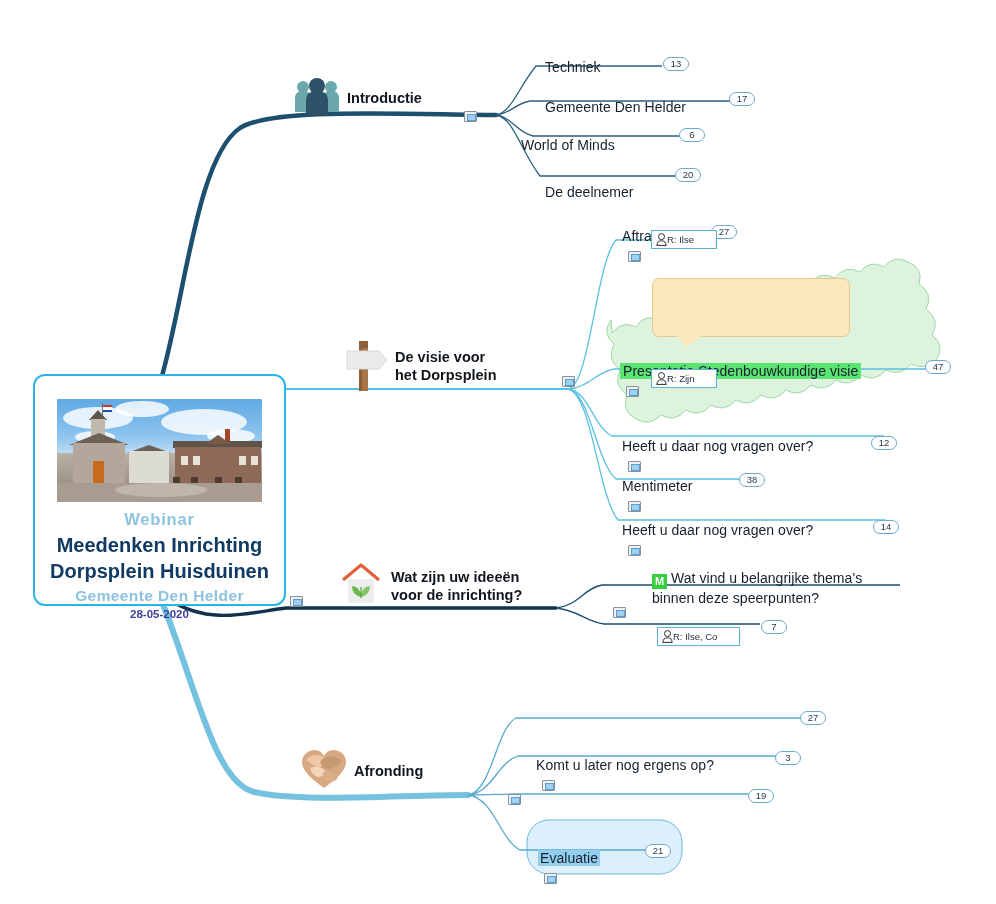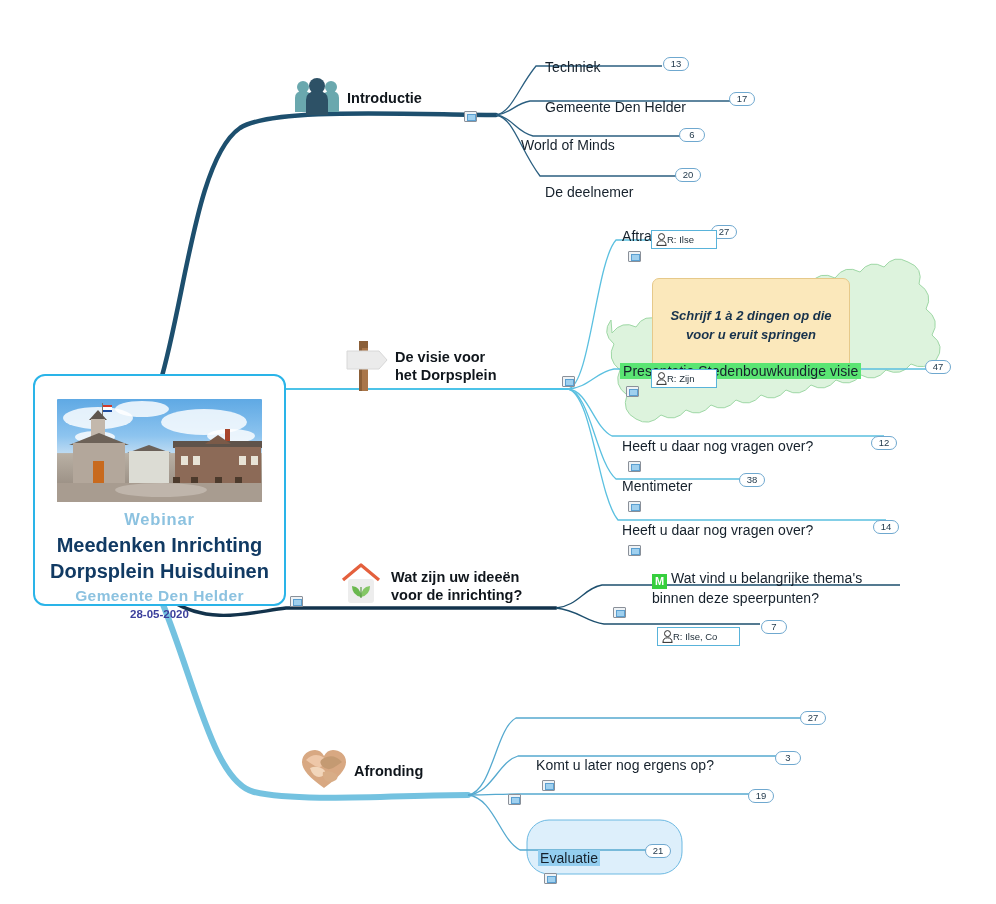--- a/index.html
+++ b/index.html
@@ -386,22 +386,20 @@
     <svg width="11" height="13" viewBox="0 0 11 13">
       <circle cx="5.5" cy="3.6" r="3" fill="none" stroke="#2b2b2b" stroke-width="1"></circle>
       <path d="M1 12.4 q0-4.6 4.5-4.6 q4.5 0 4.5 4.6" fill="none" stroke="#2b2b2b" stroke-width="1"></path>
       <line x1="0.6" y1="12.4" x2="10.4" y2="12.4" stroke="#2b2b2b" stroke-width="1"></line>
     </svg>
     <span>R: Ilse</span>
   </div>
 
   
   <div class="callout" style="left:652px; top:278px; width:198px">
-    <span>Schrijf 1 à 2 dingen op die
-voor u eruit springen</span>
     <span class="tail"></span>
   </div>
 
   
   <div class="node sub-topic" style="left:620px; top:344px">
     <span class="hl-green">Presentatie Stedenbouwkundige visie</span>
     <span class="note-icon" style="margin-left:6px"></span>
   </div>
   <span class="badge node" style="left:925px; top:360px">47</span>
   <div class="person-tag" style="left:651px; top:369px">

